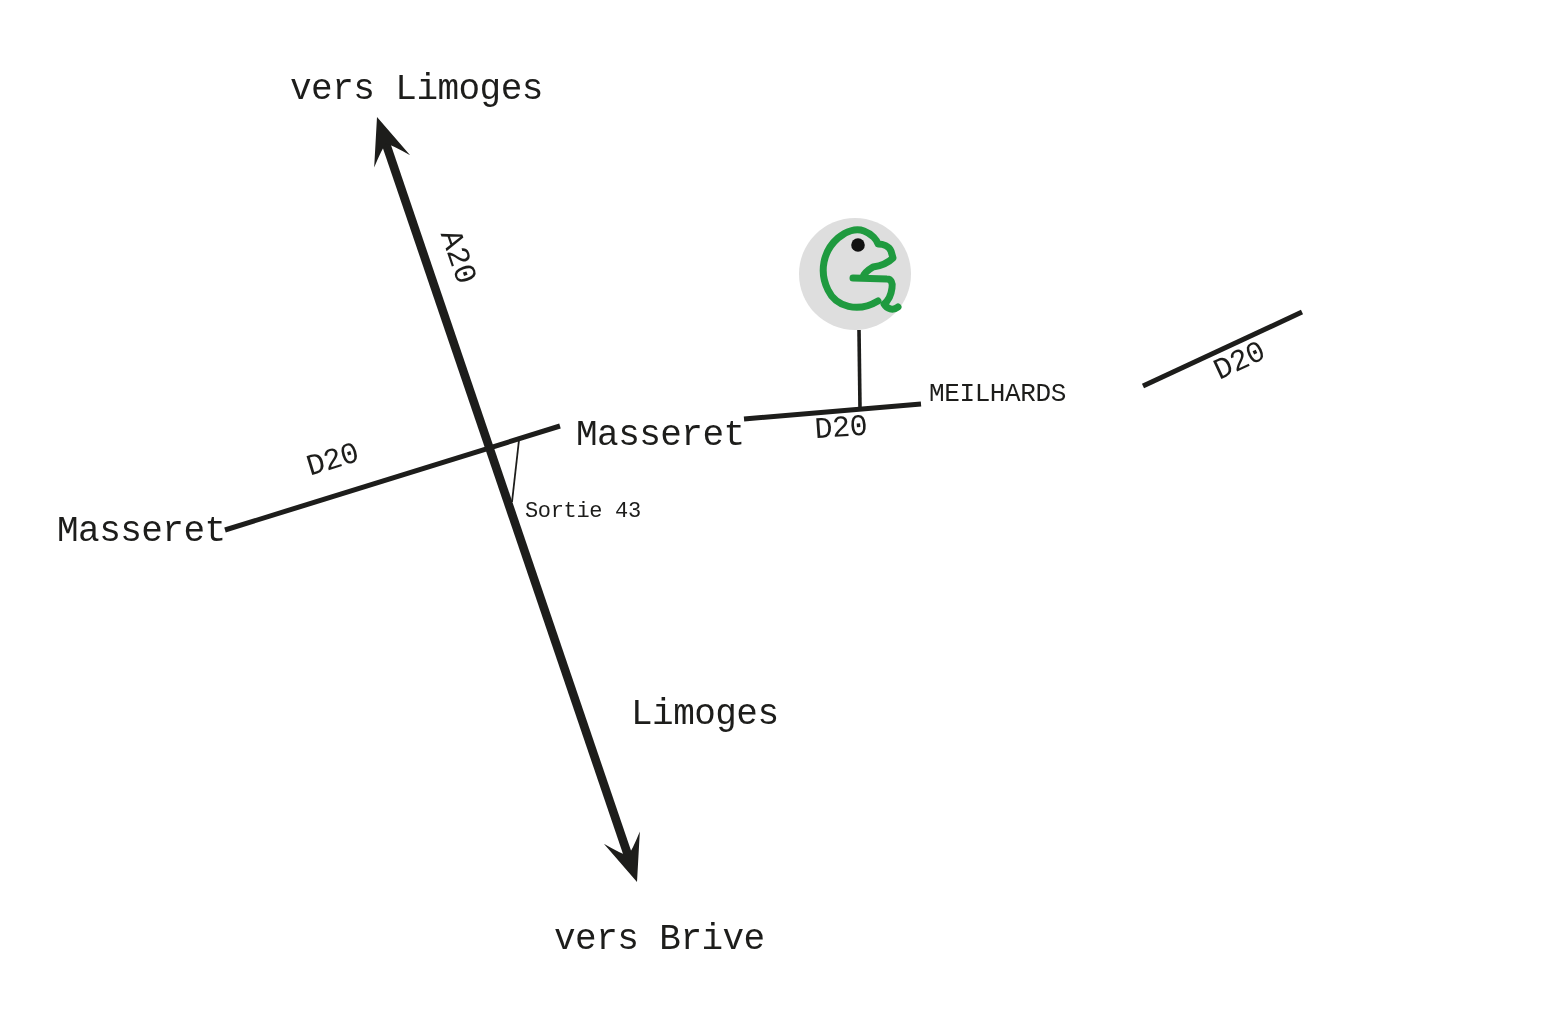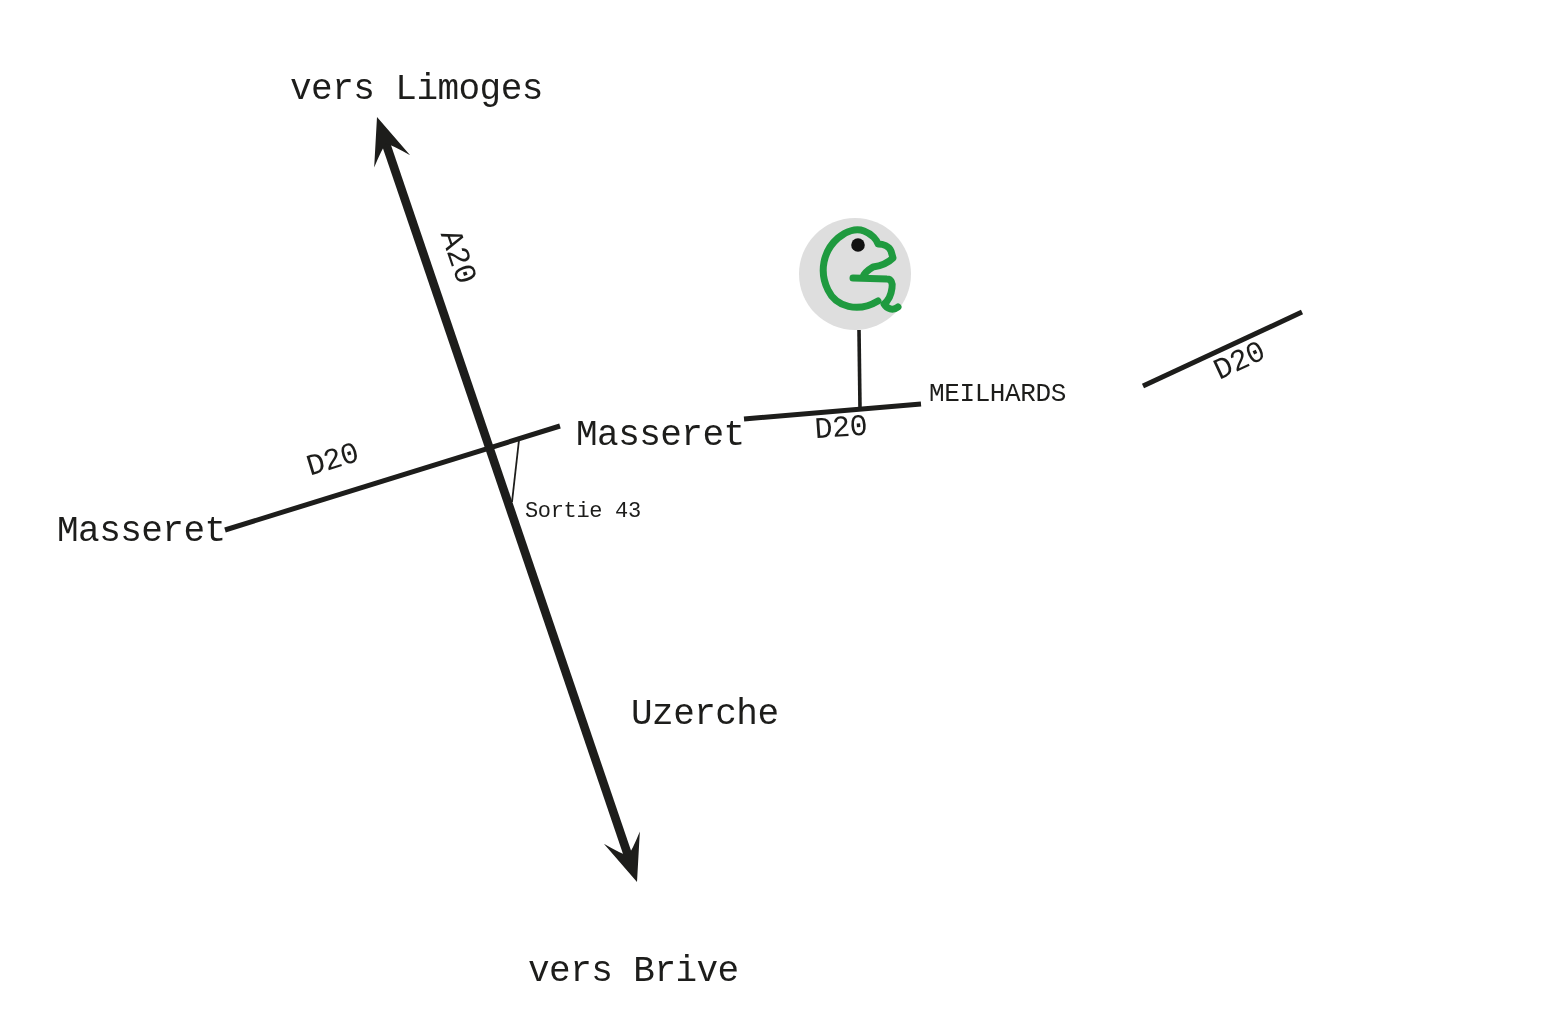--- a/index.html
+++ b/index.html
@@ -77,23 +77,23 @@
 
   <div class="label" style="left:290px; top:70px;">vers Limoges</div>
 
   <div class="label" style="left:57px; top:512px;">Masseret</div>
 
   <div class="label" style="left:576px; top:416px;">Masseret</div>
 
   <div class="label" style="left:929px; top:380px; font-size:26px;">MEILHARDS</div>
 
 
-  <div class="label" style="left:631px; top:695px;">Uzerche</div>
+  <div class="label" style="left:631px; top:695px;">Limoges</div>
 
-  <div class="label" style="left:528px; top:920px;margin-top:32px;">vers Brive</div>
+  <div class="label" style="left:554px; top:920px;">vers Brive</div>
 
   <div class="label small" style="left:525px; top:500px;">Sortie 43</div>
 
   <div class="label roadname rot" style="left:457px; top:257px; font-size:31px; transform:translate(-50%,-50%) rotate(71deg);">A20</div>
 
   <div class="label roadname rot" style="left:333px; top:461px; transform:translate(-50%,-50%) rotate(-17deg);">D20</div>
 
   <div class="label roadname rot" style="left:841px; top:429px; transform:translate(-50%,-50%) rotate(-4deg);">D20</div>
 
   <div class="label roadname rot" style="left:1240px; top:362px; transform:translate(-50%,-50%) rotate(-25deg);">D20</div>

